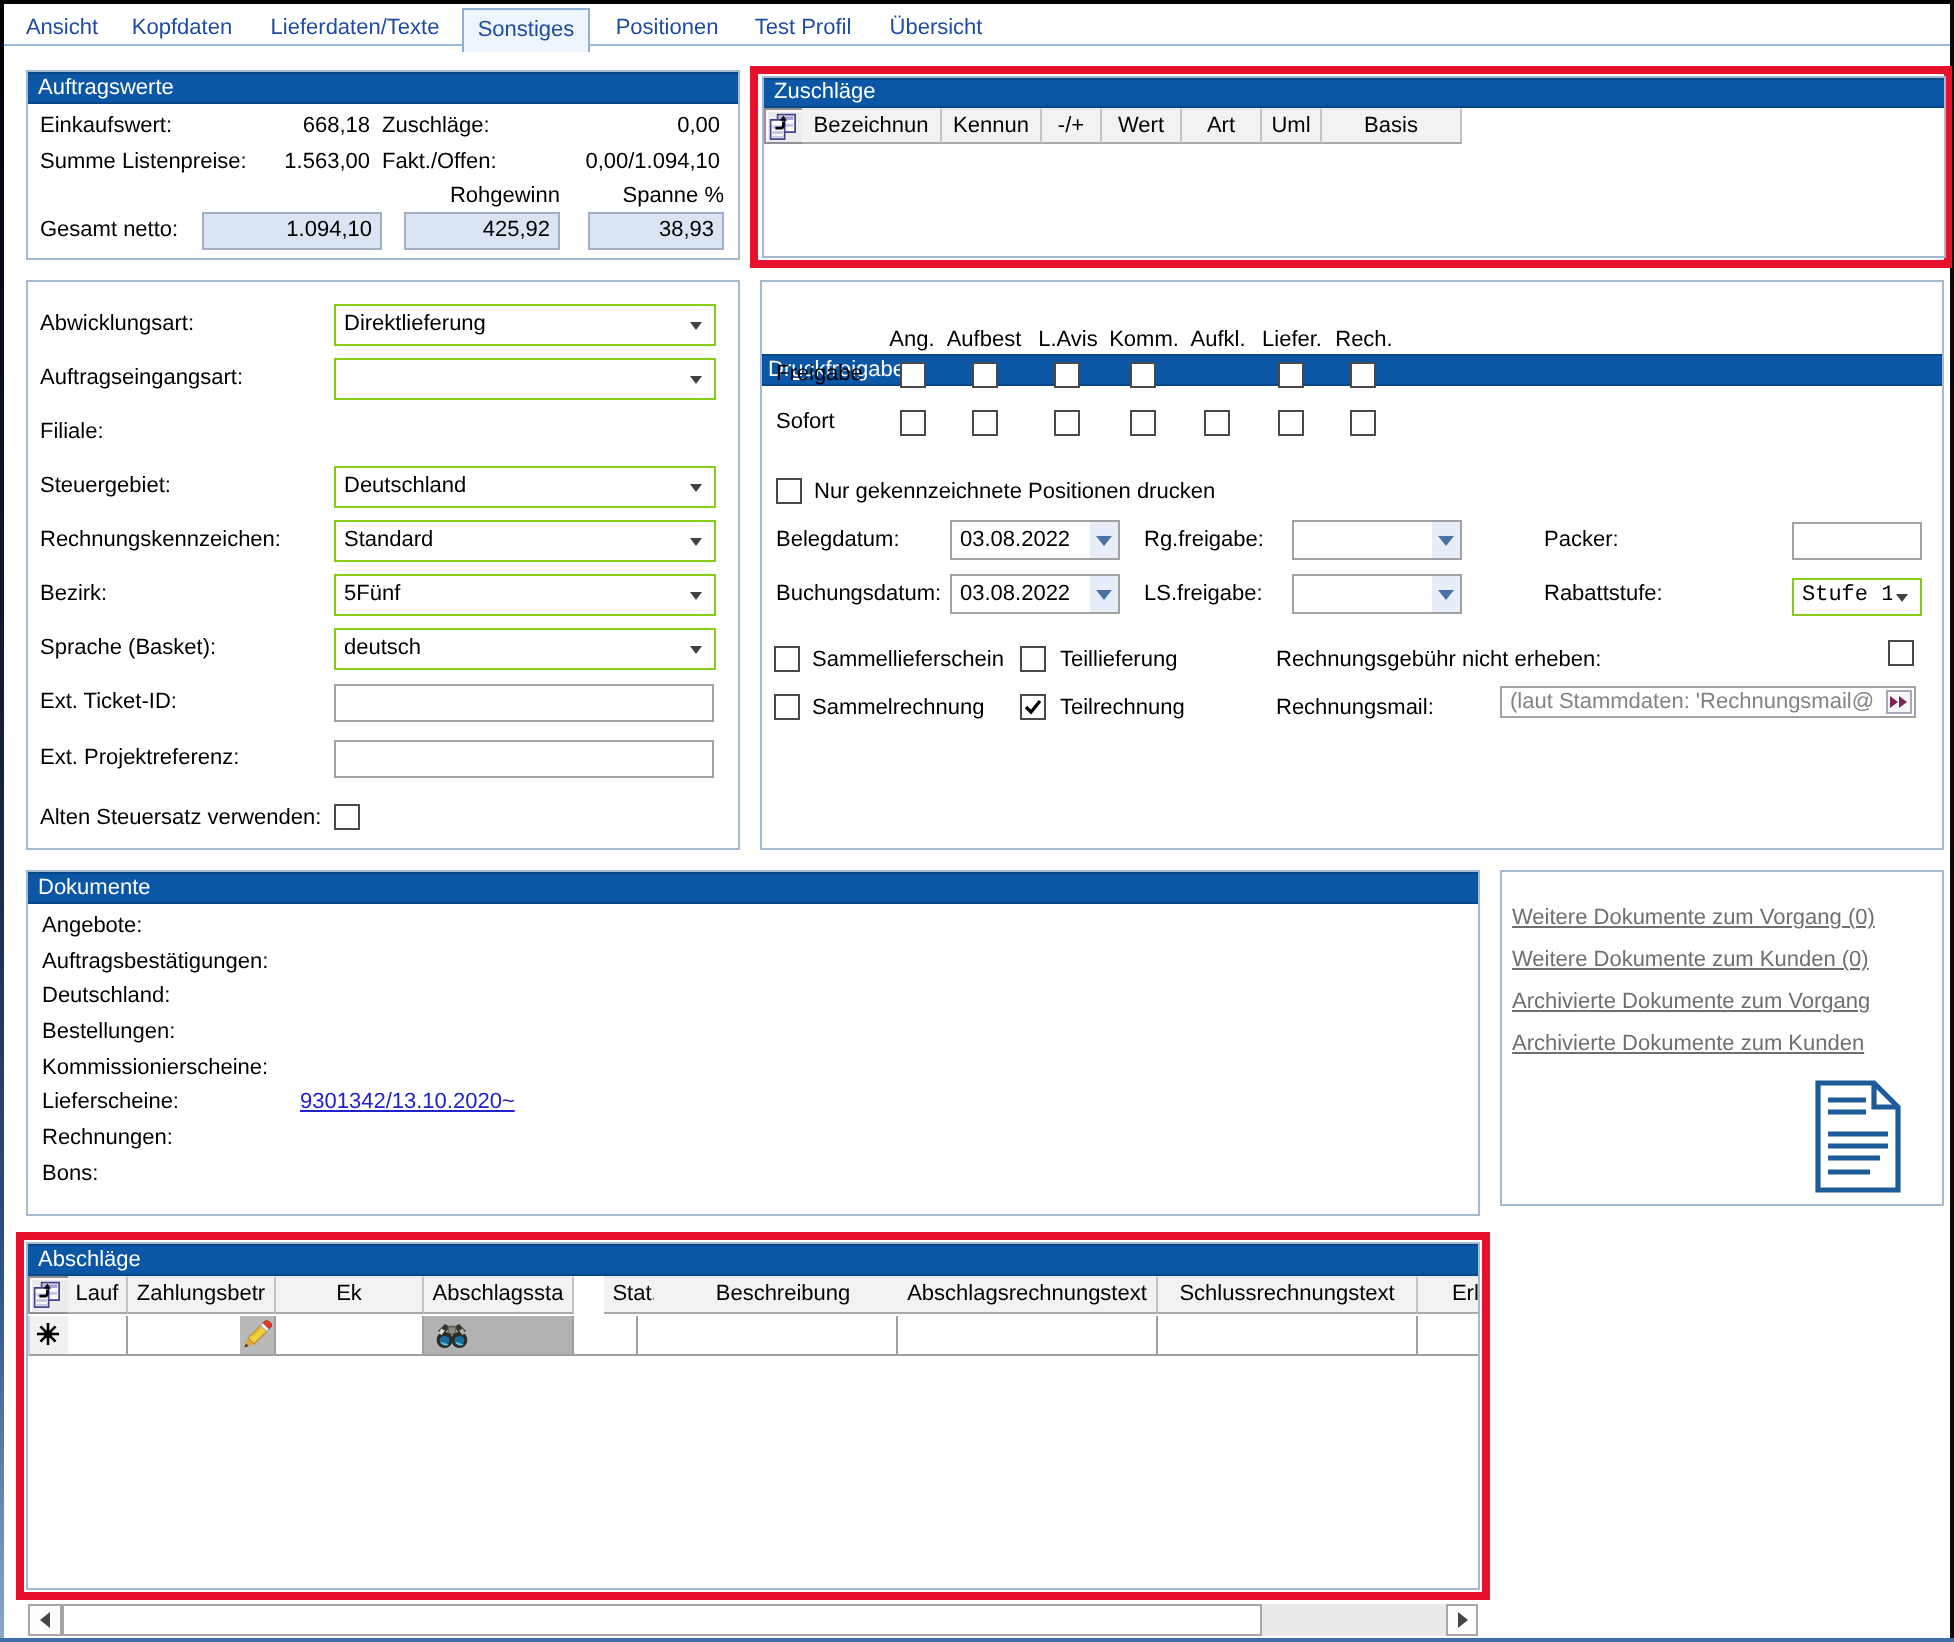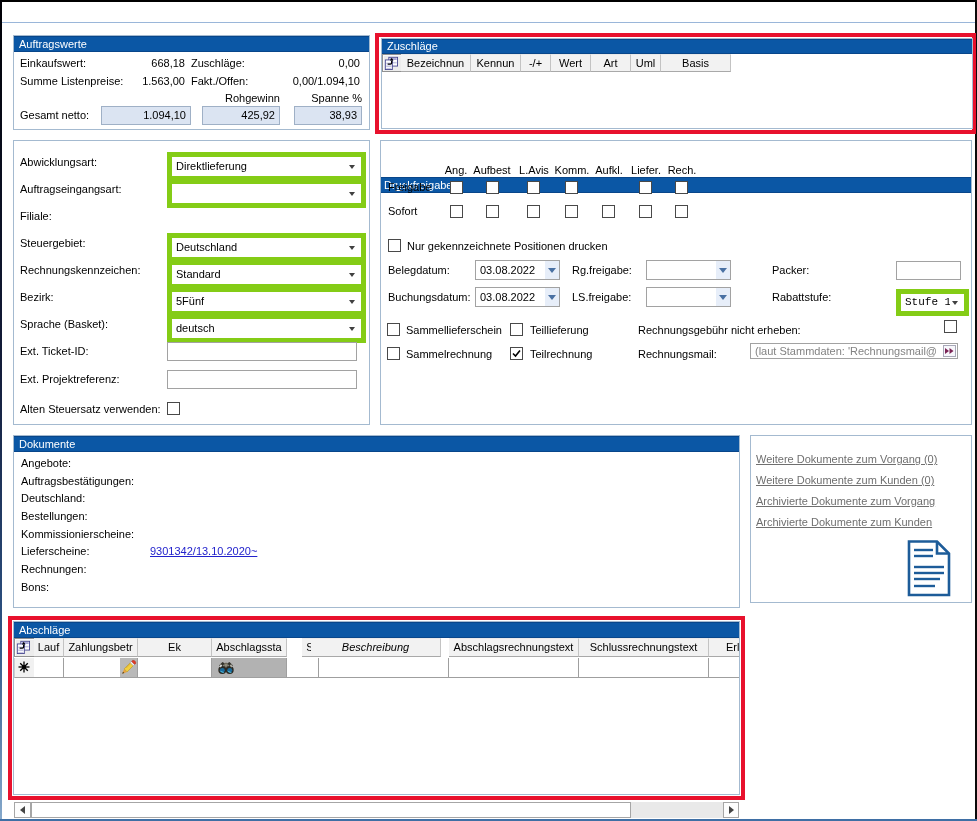--- a/index.html
+++ b/index.html
@@ -20,21 +20,21 @@
   .panel{position:absolute;background:#fff;border:1px solid #a4bad0;overflow:hidden;}
   .phead{position:absolute;left:0;top:0;right:0;height:16px;background:#0b57a5;color:#fff;line-height:16px;padding-left:5px;white-space:nowrap;box-shadow:inset 0 1px 0 rgba(0,20,60,0.25), inset 0 -1px 0 rgba(0,20,60,0.25);}
   .redbox{position:absolute;border:4px solid #e8112d;background:#fff;}
 
   .lbl{position:absolute;height:13px;line-height:13px;white-space:nowrap;}
   .val{position:absolute;height:13px;line-height:13px;text-align:right;white-space:nowrap;}
   .sunk{position:absolute;background:#dbe4f2;border:1px solid #9fb0c6;text-align:right;}
   .sunk span{display:block;line-height:17px;padding-right:4px;}
 
   
-  .combo{position:absolute;background:#fff;border:5px solid #84cc16;}
+  .combo{position:absolute;background:#fff;border:1px solid #84cc16;}
   .combo .txt{position:absolute;left:4px;top:0;bottom:0;right:14px;line-height:19px;white-space:nowrap;overflow:hidden;}
   .arr-dark{position:absolute;right:6px;top:50%;margin-top:-2px;width:0;height:0;border-left:3.5px solid transparent;border-right:3.5px solid transparent;border-top:4px solid #404040;}
   .tinput{position:absolute;background:#fff;border:1px solid #a2a2a2;}
   .dcombo{position:absolute;background:#fff;border:1px solid #a2a2a2;}
   .dcombo .txt{position:absolute;left:4px;top:0;bottom:0;right:15px;line-height:18px;white-space:nowrap;overflow:hidden;}
   .dbtn{position:absolute;right:0;top:0;bottom:0;width:14px;background:#e7eef9;}
   .arr-steel{position:absolute;right:3px;top:50%;margin-top:-2px;width:0;height:0;border-left:4px solid transparent;border-right:4px solid transparent;border-top:5px solid #4a71a3;}
 
   .cb{position:absolute;width:11px;height:11px;background:#fff;border:1px solid #494949;}
   .cb svg{position:absolute;left:0;top:0;}
@@ -60,20 +60,29 @@
 </style>
 </head>
 <body>
 
 <div class="window">
   <div class="b-top"></div>
   <div class="b-left"></div>
   <div class="b-right"></div>
   <div class="b-bottom"></div>
 
+  <div class="tabbar">
+    <div class="tab" style="left:4px;width:50px;">Ansicht</div>
+    <div class="tab" style="left:59px;width:60px;">Kopfdaten</div>
+    <div class="tab" style="left:124px;width:103px;">Lieferdaten/Texte</div>
+    <div class="tab sel" style="left:229px;width:62px;">Sonstiges</div>
+    <div class="tab" style="left:297px;width:69px;">Positionen</div>
+    <div class="tab" style="left:369px;width:61px;">Test Profil</div>
+    <div class="tab" style="left:436px;width:60px;">Übersicht</div>
+  </div>
   <div class="tabline"></div>
 
   <div class="panel" style="left:13px;top:35px;width:355px;height:93px;">
     <div class="phead"><span>Auftragswerte</span></div>
     <div class="lbl" style="left:6px;top:21px;">Einkaufswert:</div>
     <div class="val" style="left:60px;top:21px;width:111px;">668,18</div>
     <div class="lbl" style="left:177px;top:21px;">Zuschläge:</div>
     <div class="val" style="left:240px;top:21px;width:106px;">0,00</div>
     <div class="lbl" style="left:6px;top:39px;">Summe Listenpreise:</div>
     <div class="val" style="left:60px;top:39px;width:111px;">1.563,00</div>
@@ -320,21 +329,21 @@
         </div>
       <div class="gh" style="left:124px;top:16px;width:73px;height:17px;">
           <span style="line-height:17px;">Ek</span>
         </div>
       <div class="gh" style="left:198px;top:16px;width:74px;height:17px;">
           <span style="line-height:17px;">Abschlagssta</span>
         </div>
       <div class="gh" style="left:288px;top:16px;width:31px;height:17px;">
           <span style="line-height:17px;">Stat.</span>
         </div>
-      <div class="gh" style="left:297px;top:16px;width:129px;height:17px;font-style:italic;">
+      <div class="gh" style="left:313px;top:16px;width:129px;height:17px;">
           <span style="line-height:17px;">Beschreibung</span>
         </div>
       <div class="gh" style="left:435px;top:16px;width:129px;height:17px;">
           <span style="line-height:17px;">Abschlagsrechnungstext</span>
         </div>
       <div class="gh" style="left:565px;top:16px;width:129px;height:17px;">
           <span style="line-height:17px;">Schlussrechnungstext</span>
         </div>
       <div class="gh" style="left:695px;top:16px;width:59px;height:17px;">
           <span style="line-height:17px;">Erlös</span>

